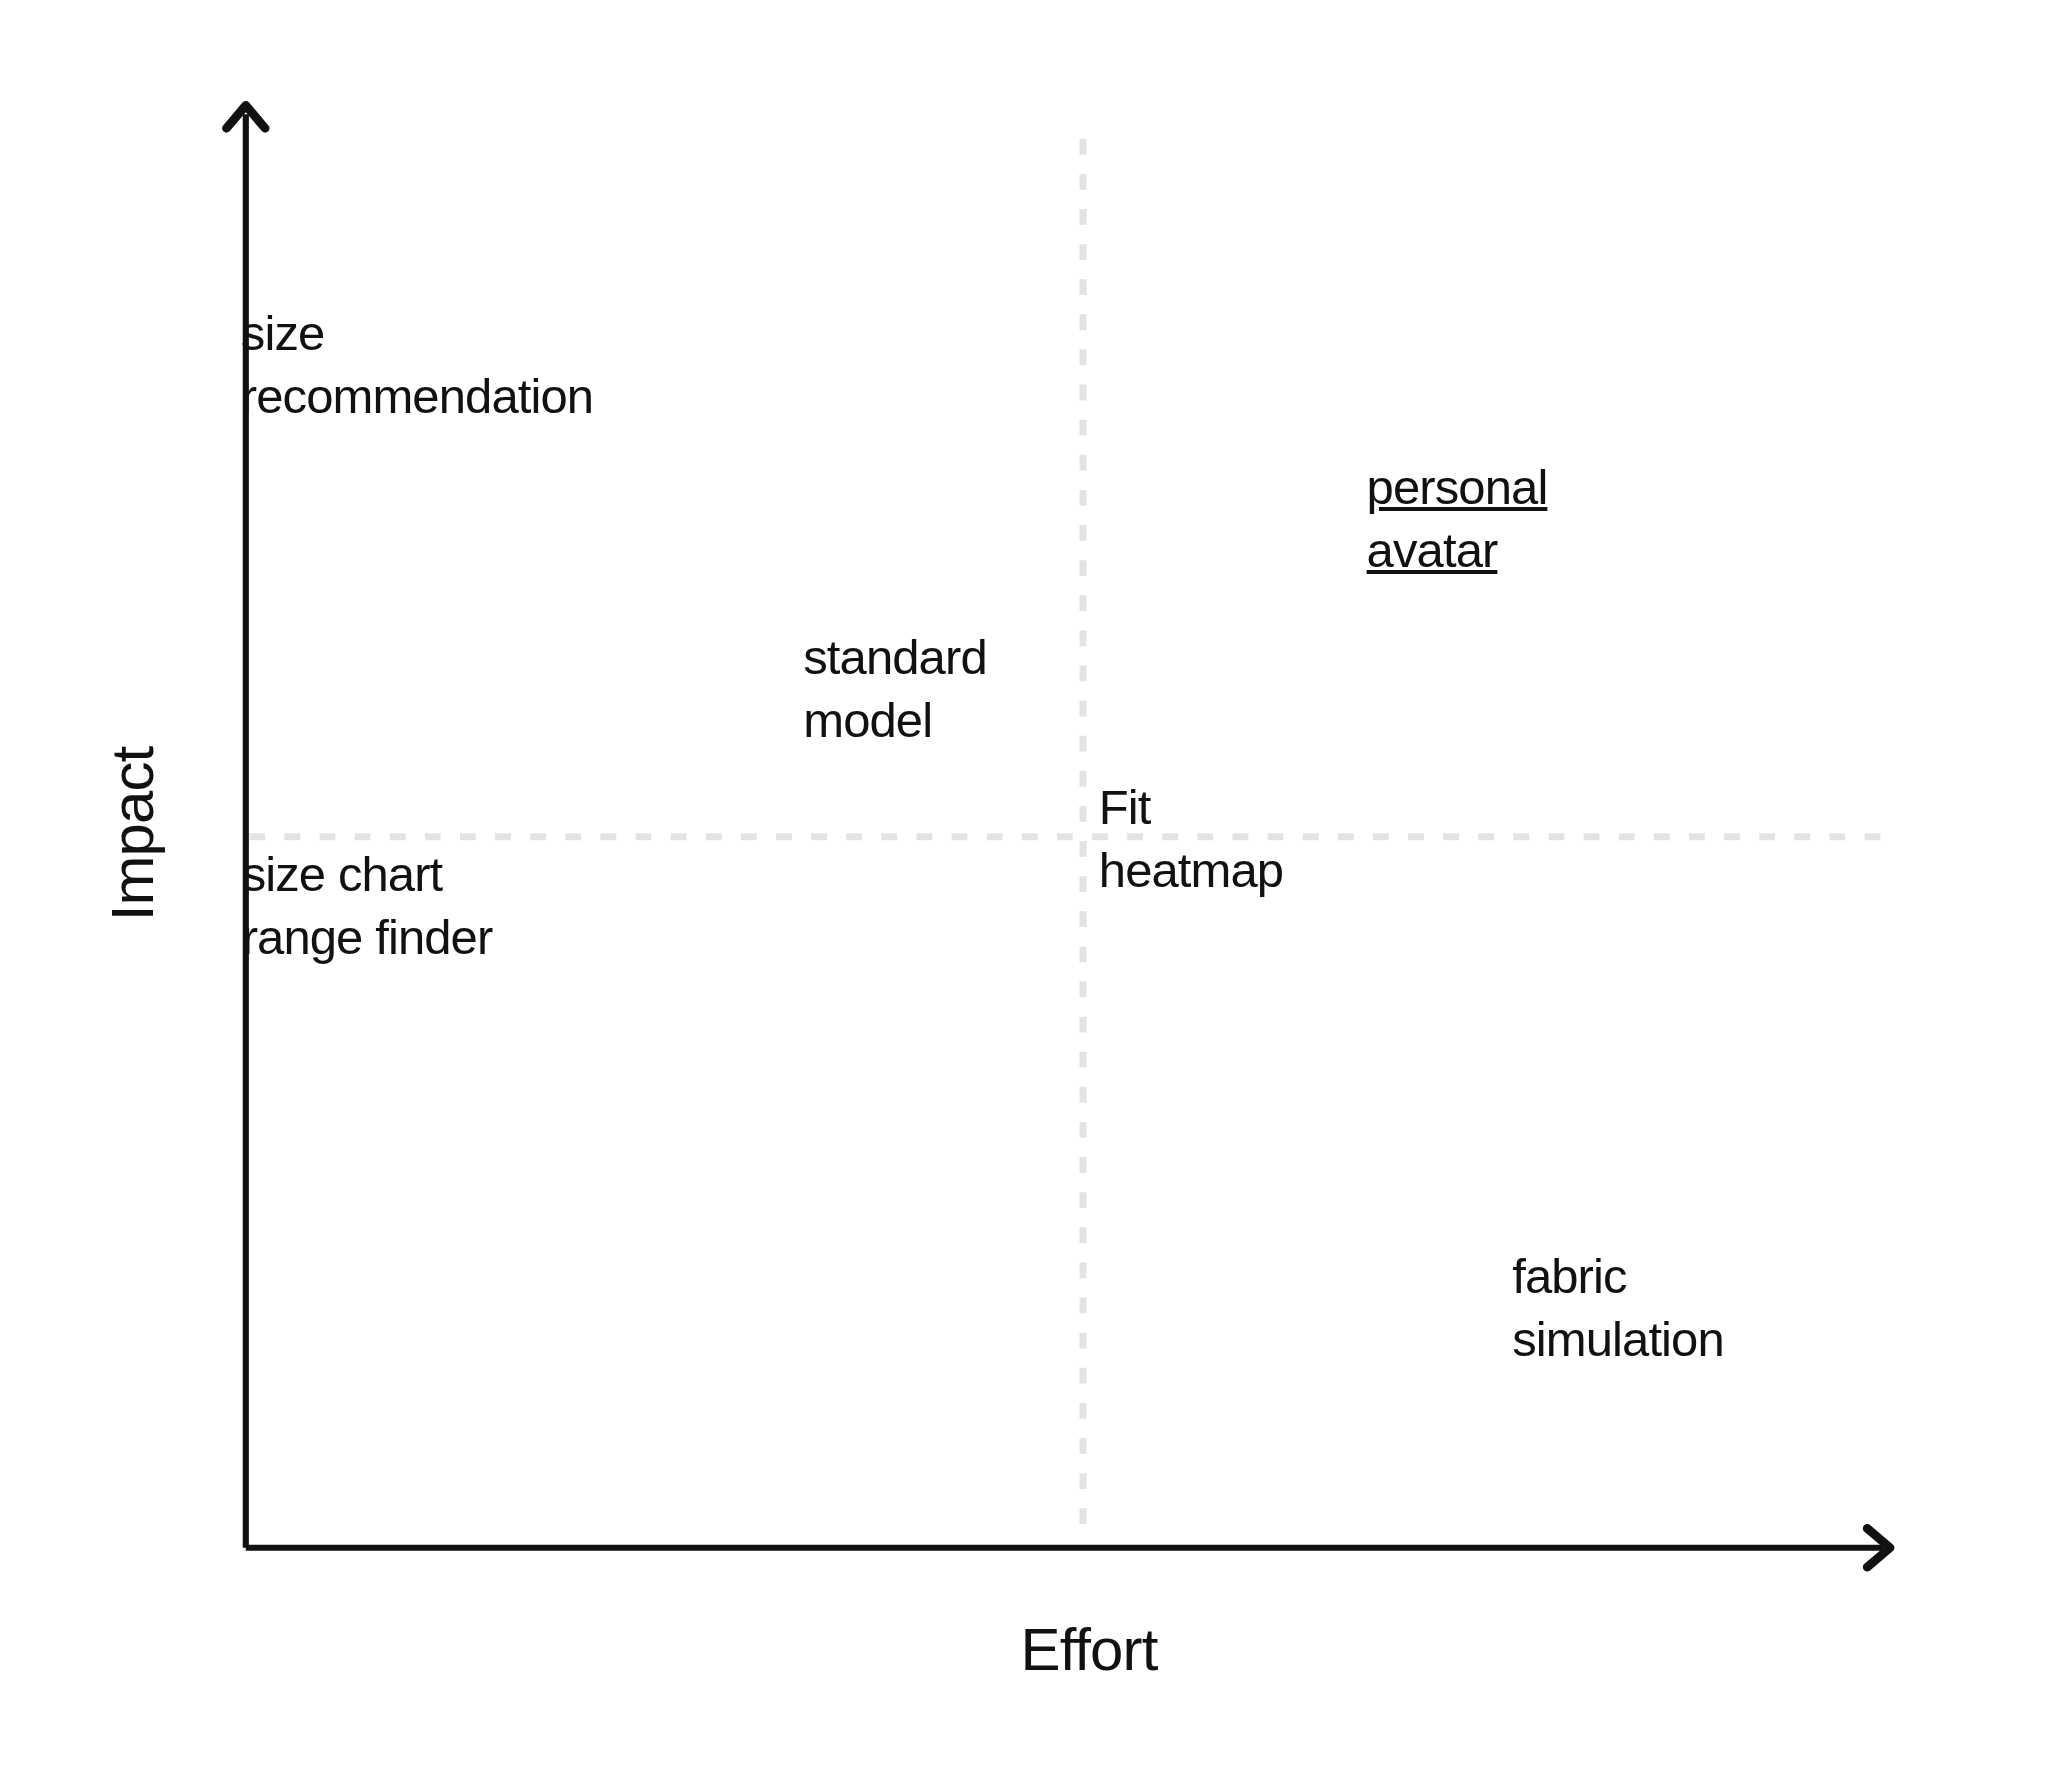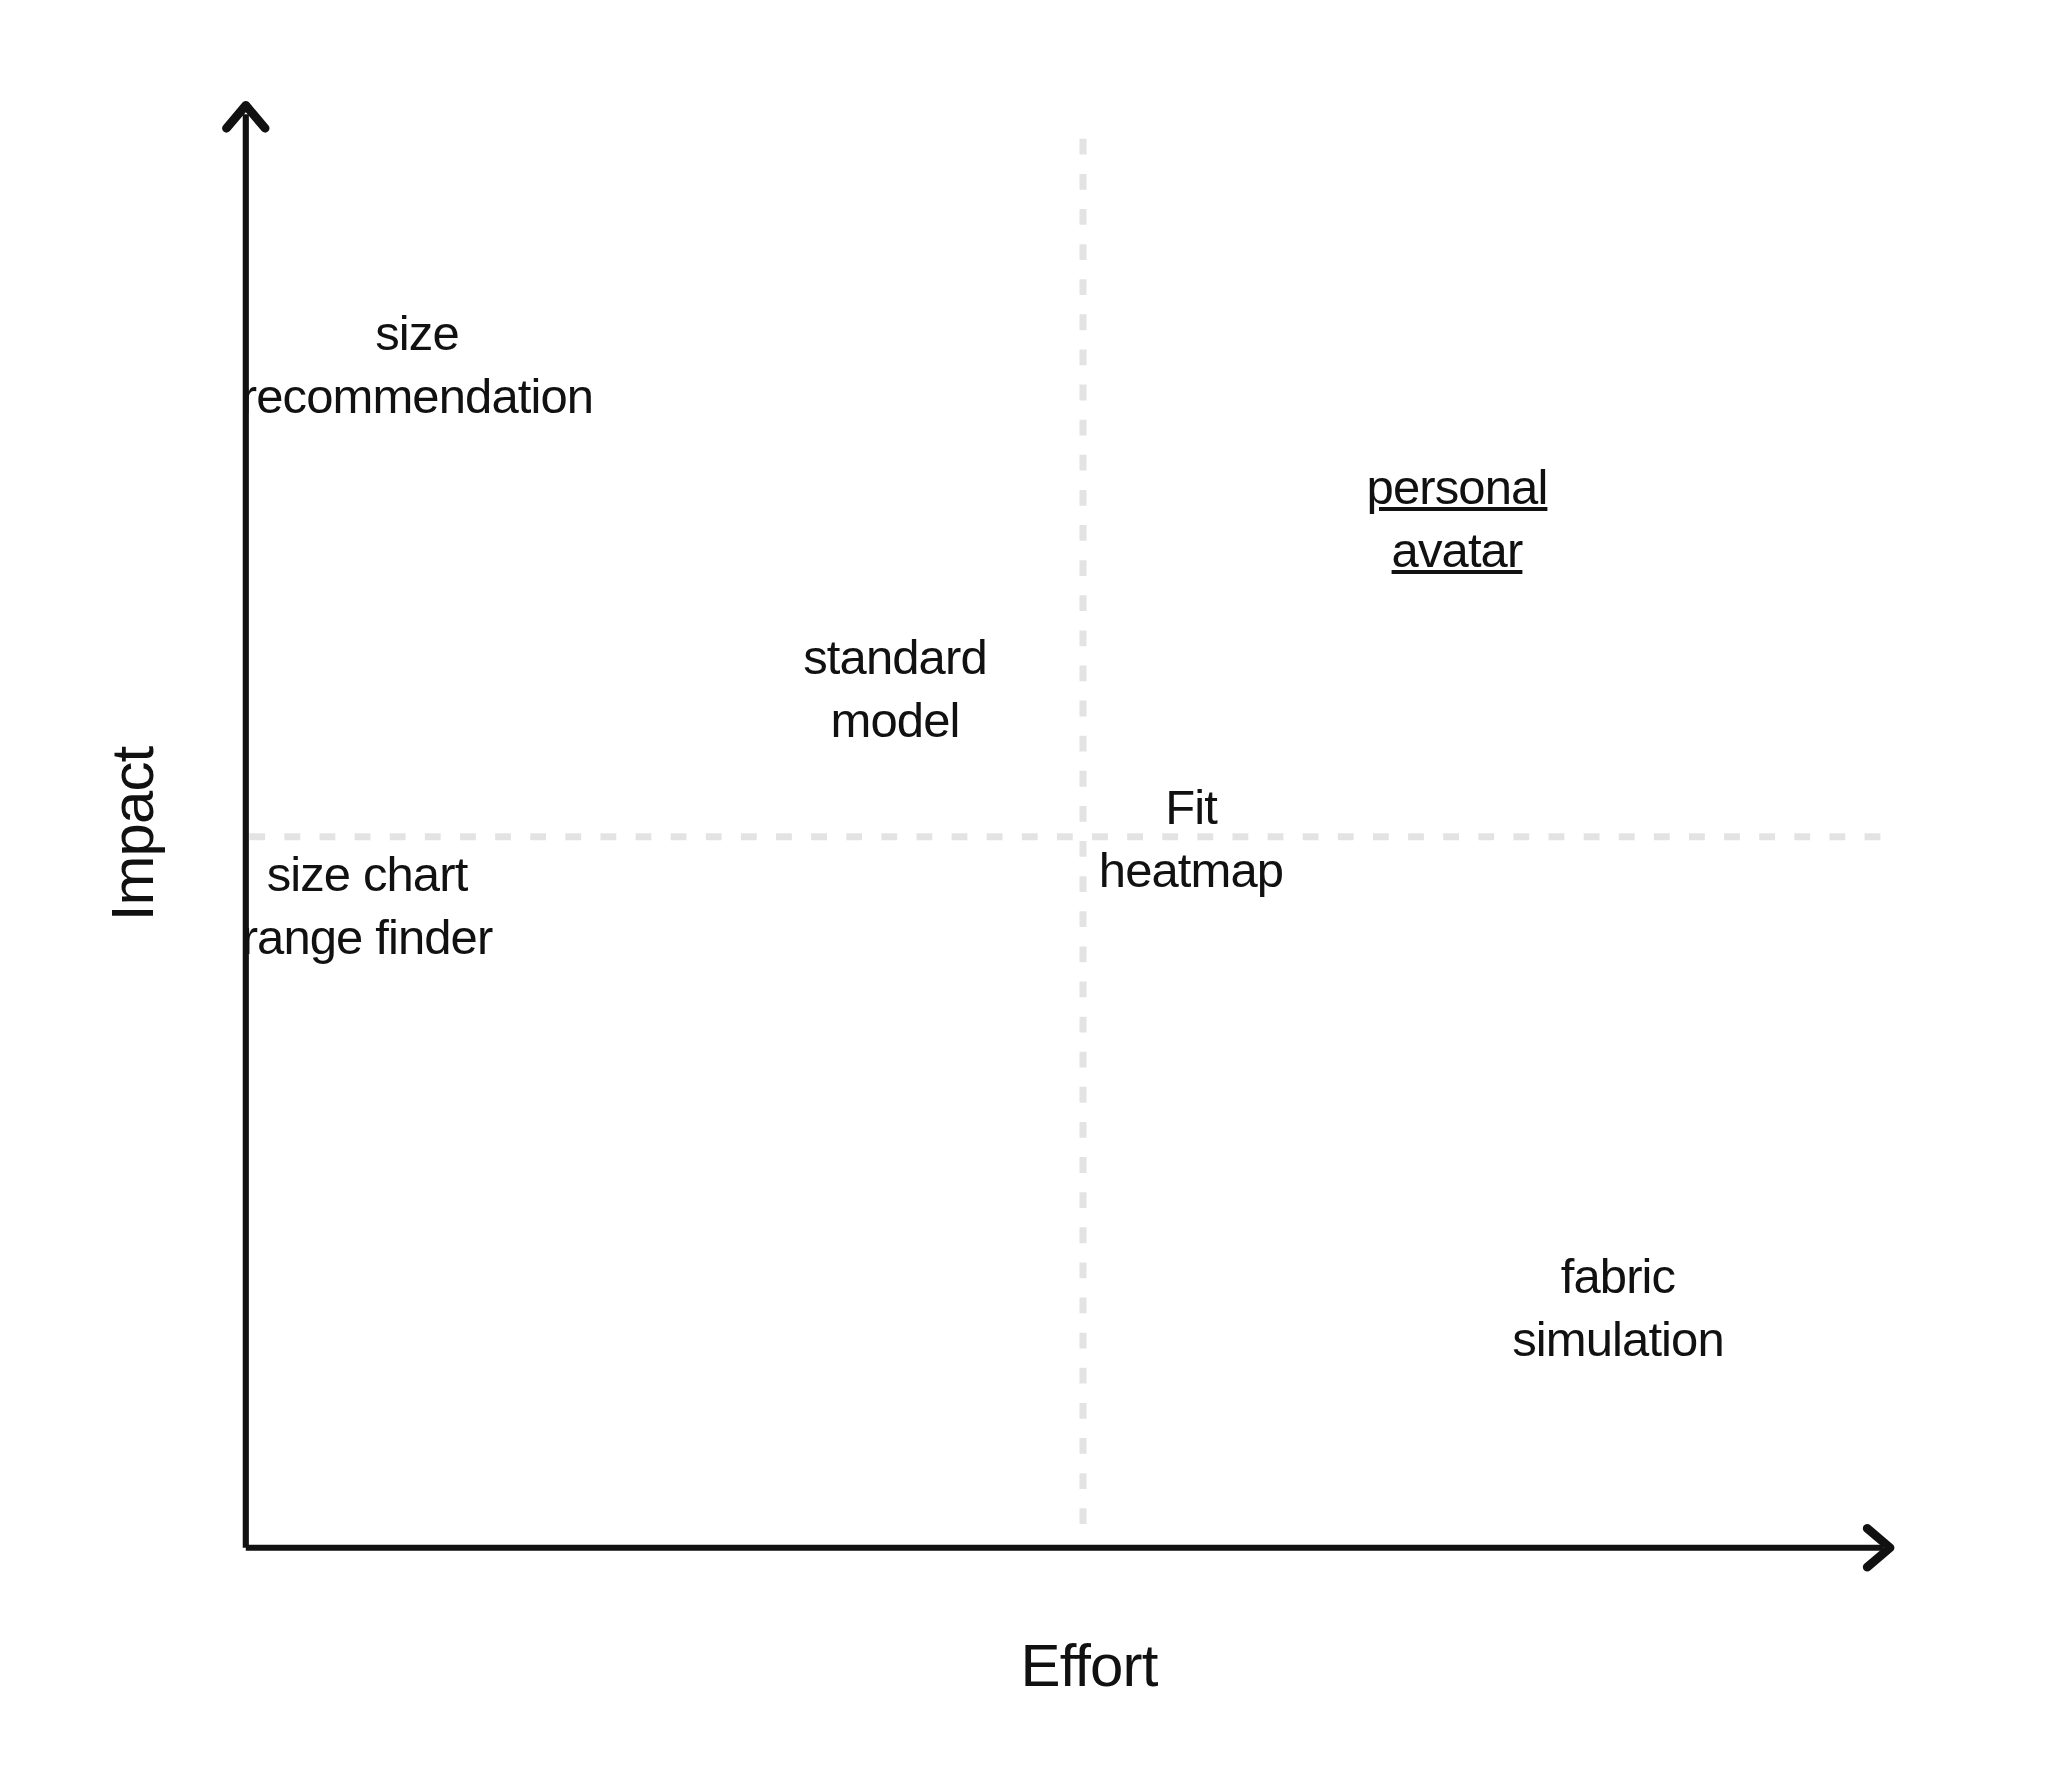--- a/index.html
+++ b/index.html
@@ -38,40 +38,38 @@
   .divider {
     stroke: var(--divider, #e3e3e3);
     stroke-width: 8;
     stroke-dasharray: 18 22;
     fill: none;
   }
   .qlabel {
     position: absolute;
     transform: translate(-50%, -50%);
     white-space: pre-line;
-    text-align: center;
     font-size: 49px;
     line-height: 63px;
     font-weight: 500;
     letter-spacing: -0.9px;
     color: var(--text, #111111);
   }
   .axis-label {
     position: absolute;
     font-size: 60px;
     line-height: 67px;
     font-weight: 500;
     letter-spacing: -0.9px;
     color: var(--text, #111111);
   }
   #effort-label {
     left: 1089px;
     top: 1649px;
     transform: translate(-50%, -50%);
-    margin-top: 16px;
   }
   #impact-label {
     left: 132px;
     top: 834px;
     transform: translate(-50%, -50%) rotate(-90deg);
   }
 </style>
 </head>
 <body>
 

